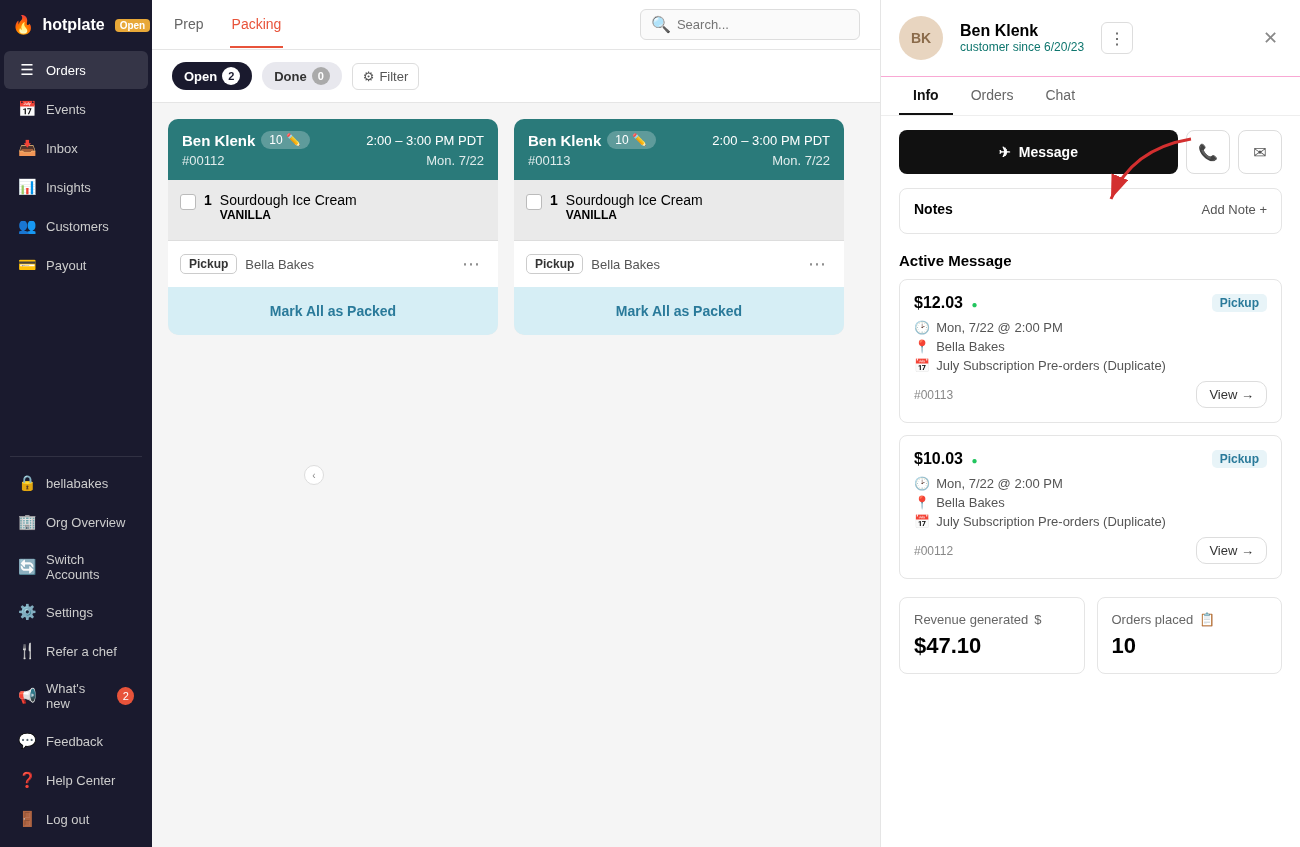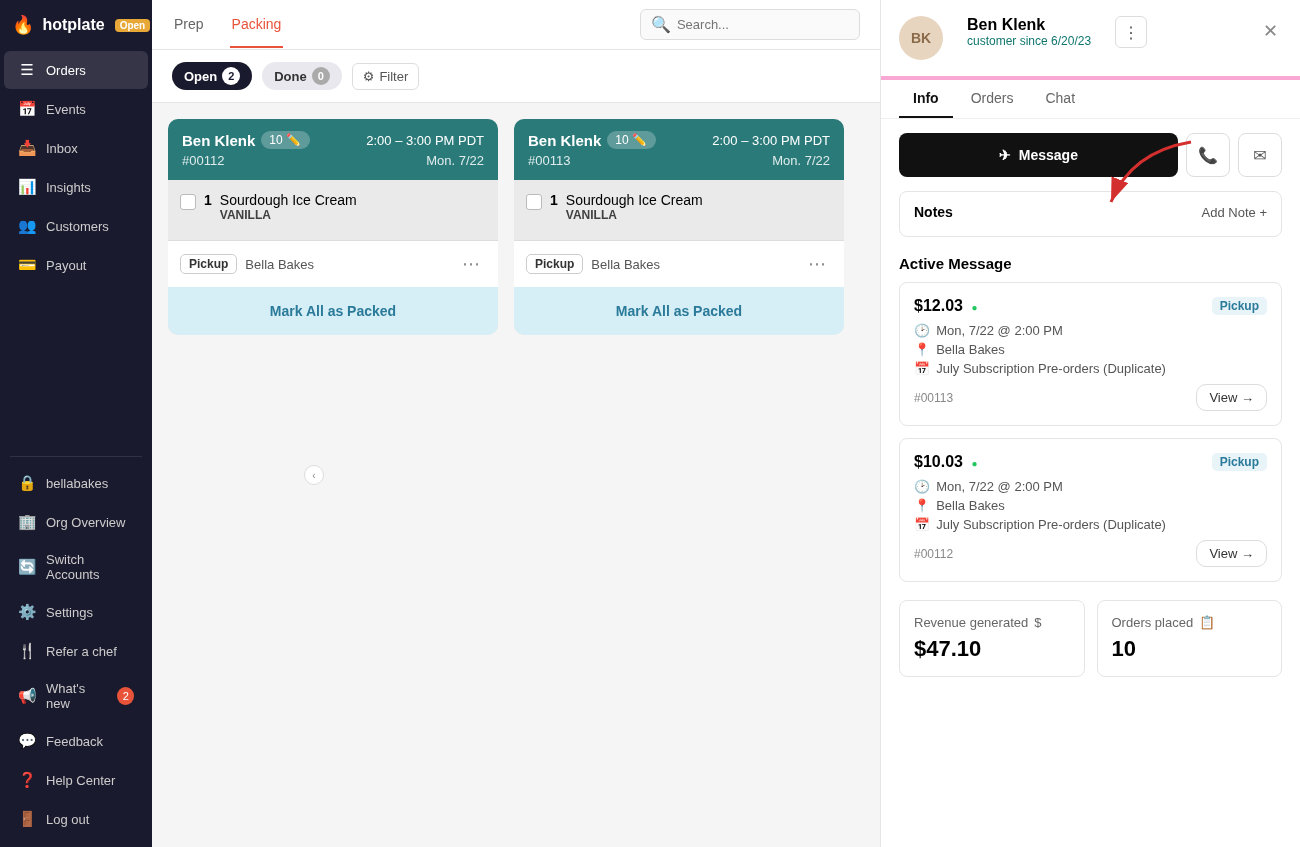--- a/index.html
+++ b/index.html
@@ -120,21 +120,21 @@
     .order-body { padding: 12px; flex: 1; }
     .order-item-row {
       display: flex; align-items: flex-start; gap: 8px; margin-bottom: 6px;
     }
     .order-checkbox {
       width: 16px; height: 16px; border: 1.5px solid #bbb; border-radius: 3px;
       flex-shrink: 0; margin-top: 2px; background: white;
     }
     .order-item-qty { font-weight: 700; font-size: 14px; }
     .order-item-name { font-size: 14px; }
-    .order-item-variant { color: #404040; font-size: 12px; font-weight: 600; }
+    .order-item-variant { color: #000000; font-size: 12px; font-weight: 600; }
     .order-footer {
       display: flex; align-items: center; justify-content: space-between;
       padding: 10px 12px; border-top: 1px solid #ddd; background: white;
     }
     .pickup-badge {
       background: white; border: 1px solid #ccc; border-radius: 5px; padding: 2px 8px;
       font-size: 12px; font-weight: 600; color: #333;
     }
     .footer-shop { font-size: 13px; color: #555; }
     .footer-dots { cursor: pointer; color: #888; font-size: 18px; padding: 2px 6px; }
@@ -157,22 +157,22 @@
       width: 420px;
       background: white;
       height: 847px;
       flex-shrink: 0;
       display: flex;
       flex-direction: column;
       border-left: 1px solid #e5e5e5;
       overflow-y: auto;
     }
     .panel-header {
-      display: flex; align-items: flex-start; padding: 16px 18px; gap: 24px;
-      border-bottom: 4px solid #f9a8d4;
+      display: flex; align-items: center; padding: 16px 18px; gap: 17px;
+      border-bottom: 1px solid #f9a8d4;
     }
     .avatar {
       width: 44px; height: 44px; border-radius: 50%; background: #e8d5c0;
       display: flex; align-items: center; justify-content: center;
       font-weight: 700; font-size: 14px; color: #8b6b4a; flex-shrink: 0;
     }
     .panel-customer-name { font-weight: 700; font-size: 16px; }
     .panel-customer-since { font-size: 12px; color: #0f766e; }
     .panel-close {
       margin-left: auto; cursor: pointer; color: #888; font-size: 18px;

